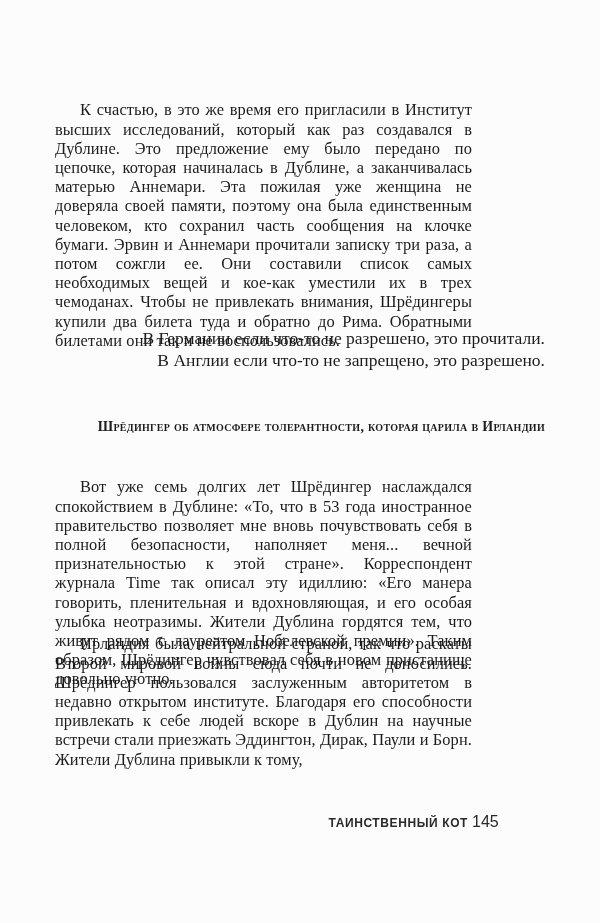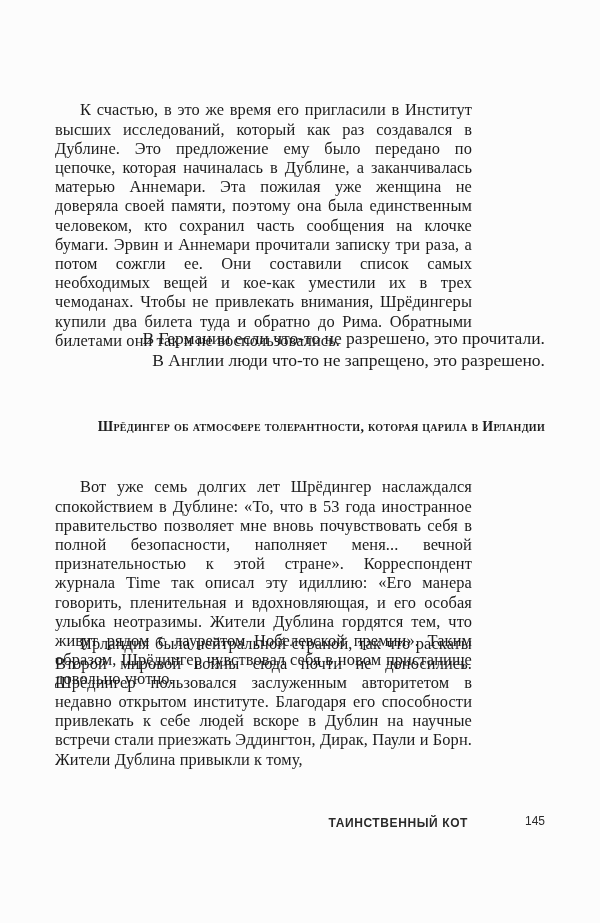--- a/index.html
+++ b/index.html
@@ -65,37 +65,37 @@
     font-size: 12px;
     line-height: 12px;
     letter-spacing: 0.6px;
     color: #2a2a2a;
   }
   .page-number {
     position: absolute;
     left: 472px;
     top: 814px;
     width: 73px;
-    text-align: right;
+    text-align: left;
     font-family: "Liberation Sans", sans-serif;
-    font-size: 12px;
+    font-size: 16px;
     line-height: 15px;
     color: #2a2a2a;
   }
 </style>
 </head>
 <body>
 
 <div class="page">
 
   <p class="body-par par-1">К счастью, в это же время его пригласили в Институт высших исследований, который как раз создавался в Дублине. Это предложение ему было передано по цепочке, которая начиналась в Дублине, а заканчивалась матерью Аннемари. Эта пожилая уже женщина не доверяла своей памяти, поэтому она была единственным человеком, кто сохранил часть сообщения на клочке бумаги. Эрвин и Аннемари прочитали записку три раза, а потом сожгли ее. Они составили список самых необходимых вещей и кое-как уместили их в трех чемоданах. Чтобы не привлекать внимания, Шрёдингеры купили два билета туда и обратно до Рима. Обратными билетами они так и не воспользовались.</p>
 
   <div class="epigraph">
     <div class="ep-line">В Германии если что-то не разрешено, это прочитали.</div>
-    <div class="ep-line">В Англии люди что-то не запрещено, это разрешено.</div>
+    <div class="ep-line">В Англии если что-то не запрещено, это разрешено.</div>
   </div>
 
   <div class="attribution">Шрёдингер об атмосфере толерантности, которая царила в Ирландии</div>
 
   <p class="body-par par-2">
     <span>Вот уже семь долгих лет Шрёдингер наслаждался спокойствием в Дублине: «То, что в 53 года иностранное правительство позволяет мне вновь почувствовать себя в полной безопасности, наполняет меня... вечной признательностью к этой стране». Корреспондент журнала </span><span class="italic">Time</span><span> так описал эту идиллию: «Его манера говорить, пленительная и вдохновляющая, и его особая улыбка неотразимы. Жители Дублина гордятся тем, что живут рядом с лауреатом Нобелевской премии». Таким образом, Шрёдингер чувствовал себя в новом пристанище довольно уютно.</span>
   </p>
 
   <p class="body-par par-3">Ирландия была нейтральной страной, так что раскаты Второй мировой войны сюда почти не доносились. Шрёдингер пользовался заслуженным авторитетом в недавно открытом институте. Благодаря его способности привлекать к себе людей вскоре в Дублин на научные встречи стали приезжать Эддингтон, Дирак, Паули и Борн. Жители Дублина привыкли к тому,</p>
 

